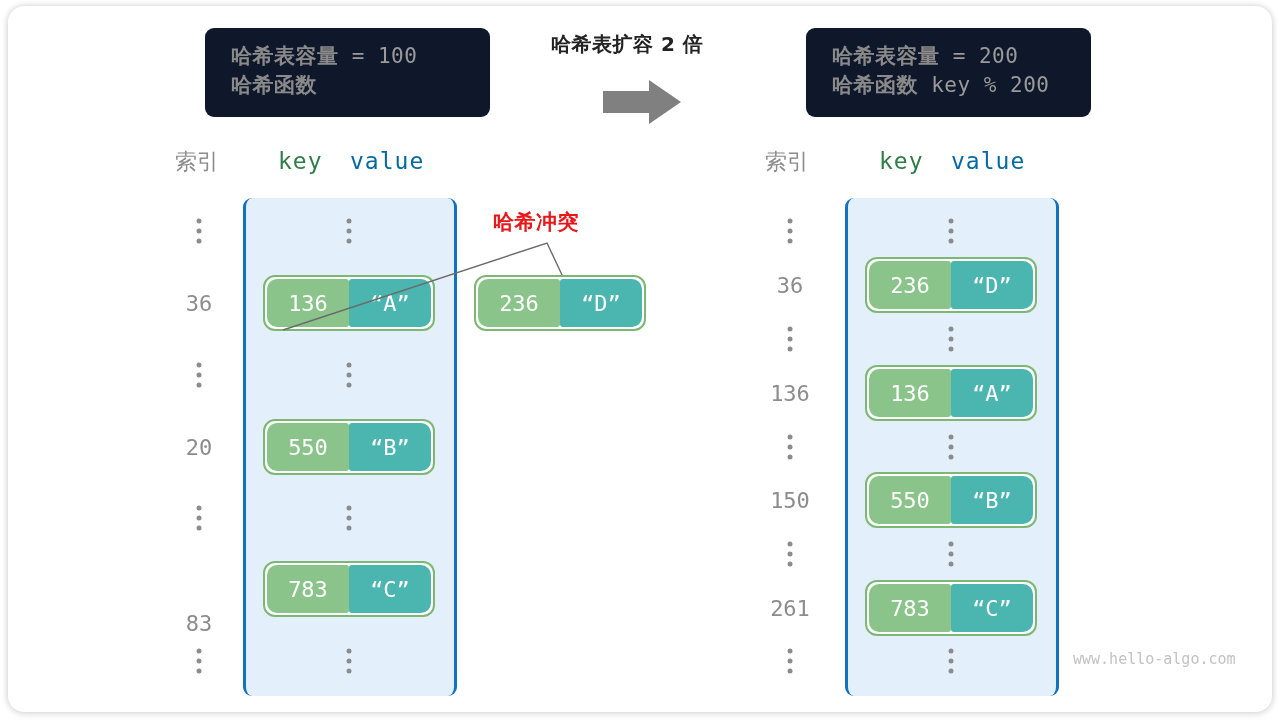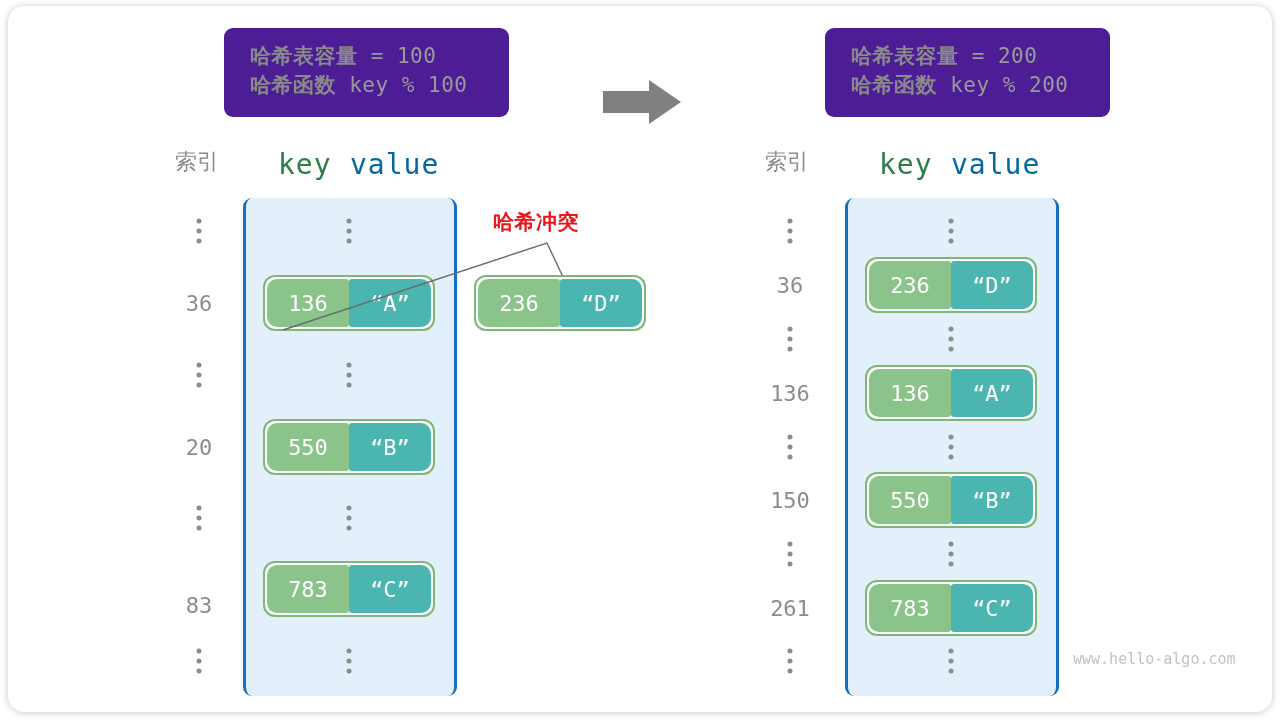--- a/index.html
+++ b/index.html
@@ -26,25 +26,24 @@
     width: 1264px;
     height: 706px;
     background: #ffffff;
     border-radius: 16px;
     box-shadow: 0 0 6px rgba(0,0,0,0.16), 0 2px 10px rgba(0,0,0,0.08);
   }
 
   
   .infobox {
     position: absolute;
-    background: #4c1d95;
+    background: #0f172a;
     border-radius: 9px;
     padding: 14px 26px 16px 26px;
     box-sizing: border-box;
-    margin-left: 19px;
   }
   .infoline {
     display: flex;
     align-items: baseline;
     white-space: pre;
     line-height: 1.38;
   }
   .info-cn {
     font-family: "DejaVu Sans", sans-serif;
     font-weight: bold;
@@ -77,21 +76,21 @@
   .hdr-index {
     position: absolute;
     font-family: "DejaVu Sans", sans-serif;
     font-size: 22px;
     color: #8c8c8c;
     white-space: pre;
   }
   .hdr-kv {
     position: absolute;
     font-family: "DejaVu Sans Mono", monospace;
-    font-size: 28px;
+    font-size: 23px;
     white-space: pre;
     letter-spacing: 1px;
   }
   .hdr-key { color: #2f7d46; }
   .hdr-value { color: #0369a1; }
 
   
   .panel {
     position: absolute;
     background: #e3f0fb;
@@ -189,24 +188,25 @@
 <body>
 
 <div id="canvas">
   <div class="card"></div>
 
   <div class="infobox" style="left:205px; top:28px; width:285px; height:89px;">
     <div class="infoline">
       <span class="info-cn">哈希表容量</span><span class="info-mono"> = 100</span>
     </div>
     <div class="infoline">
-      <span class="info-cn">哈希函数</span><span class="info-mono"> key % 100</span>
-    </div>
-  </div>
-
+      <span class="info-cn">哈希函数</span>
+    </div>
+  </div>
+
+  <div class="transform-title" style="left:551px; top:31px;">哈希表扩容 2 倍</div>
   <div class="arrow-wrap" style="left:601px; top:78px;">
     <svg width="82" height="48" viewBox="0 0 82 48">
       <polygon points="2,13 48,13 48,2 80,24 48,46 48,35 2,35" fill="#808080"></polygon>
     </svg>
   </div>
 
   <div class="infobox" style="left:806px; top:28px; width:285px; height:89px;">
     <div class="infoline">
       <span class="info-cn">哈希表容量</span><span class="info-mono"> = 200</span>
     </div>
@@ -231,21 +231,21 @@
       <i></i>
       <i></i>
       <i></i>
     </div>
   <div class="idx" style="left:199px; top:447px;">20</div>
   <div class="vdots" style="left:199px; top:518px;">
       <i></i>
       <i></i>
       <i></i>
     </div>
-  <div class="idx" style="left:199px; top:605px;text-align:center;">83</div>
+  <div class="idx" style="left:199px; top:623px;text-align:center;">83</div>
   <div class="vdots" style="left:199px; top:661px;">
       <i></i>
       <i></i>
       <i></i>
     </div>
 
   <div class="vdots" style="left:349px; top:231px;">
       <i></i>
       <i></i>
       <i></i>

